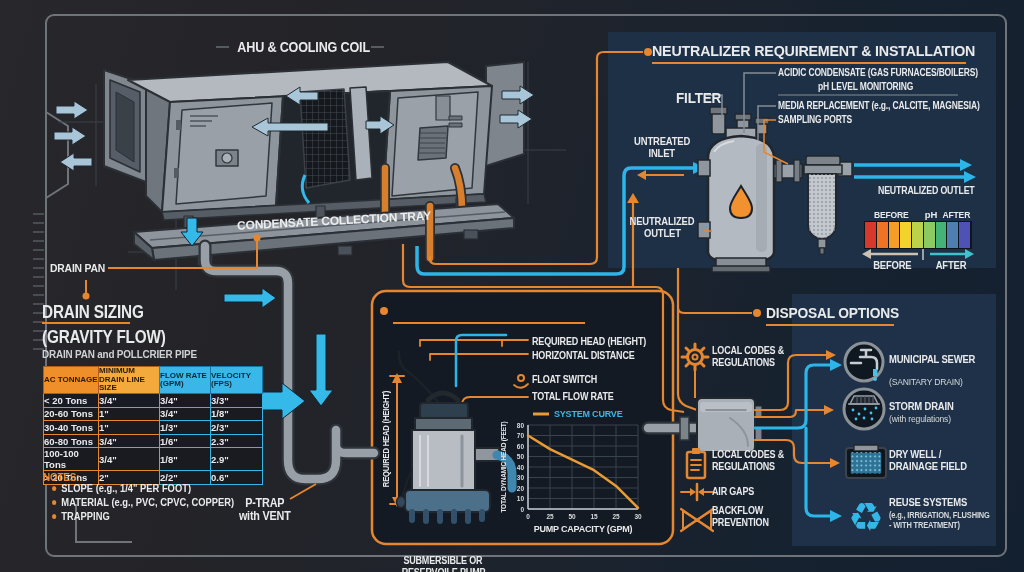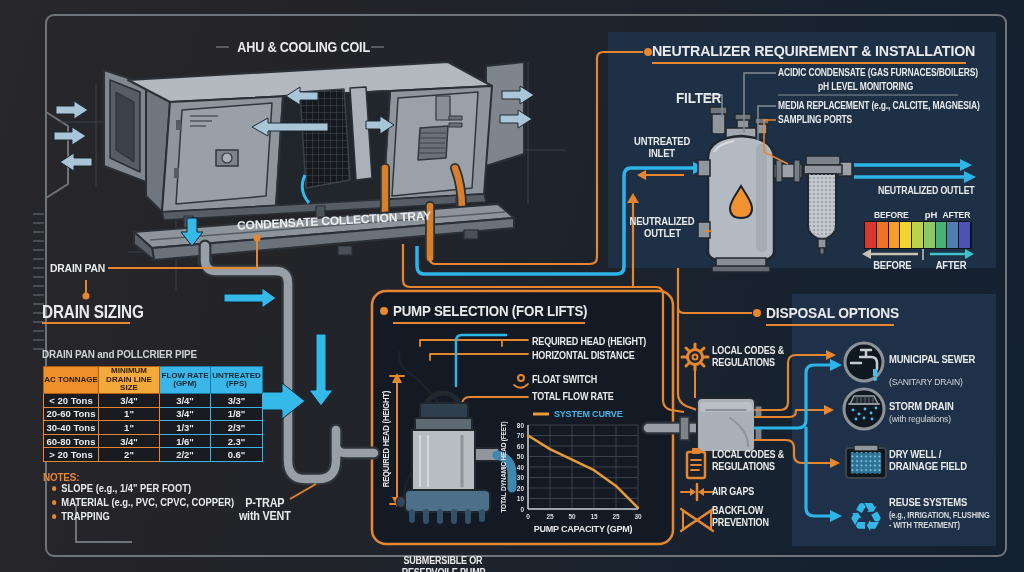--- a/index.html
+++ b/index.html
@@ -12,21 +12,21 @@
   .c{text-align:center;}
   .orange{color:#e6862e;}
   .gray{color:#cfd2d5;}
   .sx{display:inline-block;transform-origin:left center;}
   .sxc{display:inline-block;transform-origin:center center;}
   .w85{transform:scaleX(.85);} .w88{transform:scaleX(.88);} .w90{transform:scaleX(.9);} .w95{transform:scaleX(.95);}
   .ul{position:absolute;z-index:2;height:2px;background:#e6862e;}
   
   #drain-table{position:absolute;left:43px;top:366px;z-index:2;border-collapse:collapse;table-layout:fixed;
     background:#17181c;}
-  #drain-table th,#drain-table td{border:1px solid;padding:0;text-align:center;overflow:hidden;}
+  #drain-table th,#drain-table td{border:1px solid;padding:0;text-align:left;overflow:hidden;}
   #drain-table th{font-size:8px;line-height:8.5px;height:26px;font-weight:bold;}
   #drain-table td{font-size:9.5px;font-weight:bold;height:12.6px;color:#e9eaeb;background:#1a1b20;}
   .hc0{width:54px;background:#ef8f2a;color:#2a1a06;border-color:#b05f12 !important;}
   .hc1{width:60px;background:#f3a93c;color:#2a1a06;border-color:#b05f12 !important;}
   .hc2{width:50px;background:#3ab7e8;color:#0d2733;border-color:#1279a5 !important;}
   .hc3{width:51px;background:#3ab7e8;color:#0d2733;border-color:#1279a5 !important;}
   td.dc0,td.dc1{border-color:#e6862e !important;margin-left:24px;}
   td.dc2,td.dc3{border-color:#35b6e6 !important;}
   
   #notes-list{position:absolute;left:52px;top:481px;z-index:2;margin:0;padding:0;list-style:none;}
@@ -371,30 +371,32 @@
 
   <div class="lbl c" style="left:237px;top:214px;width:182px;font-size:12px;transform:rotate(-3deg);color:#eceded;">
     <span>CONDENSATE COLLECTION TRAY</span></div>
 
   <div class="lbl" style="left:50px;top:262px;font-size:11.5px;">
     <span class="sx w90">DRAIN PAN</span></div>
 
   <div class="lbl" style="left:42px;top:302px;font-size:18px;">
     <span class="sx w85">DRAIN SIZING</span></div>
   <div class="ul" style="left:42px;top:322px;width:88px;"></div>
+  <div class="lbl" style="left:42px;top:327px;font-size:18px;">
+    <span class="sx w85">(GRAVITY FLOW)</span></div>
   <div class="lbl gray" style="left:42px;top:348px;font-size:11px;">
     <span class="sx w90">DRAIN PAN and POLLCRIER PIPE</span></div>
 
   <table id="drain-table">
     <thead>
         <tr>
           <th class="hc0">AC TONNAGE</th>
           <th class="hc1">MINIMUM DRAIN LINE SIZE</th>
           <th class="hc2">FLOW RATE (GPM)</th>
-          <th class="hc3">UNTREATED (FPS)</th>
+          <th class="hc3">VELOCITY (FPS)</th>
         </tr>
       </thead>
     <tbody>
         <tr>
           <td class="dc0">&lt; 20 Tons</td>
           <td class="dc1">3/4"</td>
           <td class="dc2">3/4"</td>
           <td class="dc3">3/3"</td>
         </tr>
         <tr>
@@ -407,20 +409,26 @@
           <td class="dc0">30-40 Tons</td>
           <td class="dc1">1"</td>
           <td class="dc2">1/3"</td>
           <td class="dc3">2/3"</td>
         </tr>
         <tr>
           <td class="dc0">60-80 Tons</td>
           <td class="dc1">3/4"</td>
           <td class="dc2">1/6"</td>
           <td class="dc3">2.3"</td>
+        </tr>
+        <tr>
+          <td class="dc0">100-100 Tons</td>
+          <td class="dc1">3/4"</td>
+          <td class="dc2">1/8"</td>
+          <td class="dc3">2.9"</td>
         </tr>
         <tr>
           <td class="dc0">&gt; 20 Tons</td>
           <td class="dc1">2"</td>
           <td class="dc2">2/2"</td>
           <td class="dc3">0.6"</td>
         </tr>
       </tbody>
   </table>
 
@@ -432,22 +440,20 @@
       <li>TRAPPING</li>
     </ul>
 
   <div class="lbl c" style="left:235px;top:497px;width:60px;font-size:12px;line-height:13px;">
     <span class="sxc w90">P-TRAP</span><br>
     <span class="sxc w90">with VENT</span></div>
 
   <div class="lbl c" style="left:326px;top:434px;width:120px;font-size:8.5px;transform:rotate(-90deg) scaleX(.9);">
     <span>REQUIRED HEAD (HEIGHT)</span></div>
 
-  <div class="lbl" style="left:393px;top:303px;font-size:14px;">
-    <span class="sx w95">PUMP SELECTION (FOR LIFTS)</span></div>
   <div class="ul" style="left:393px;top:322px;width:192px;"></div>
   <div class="lbl" style="left:532px;top:336px;font-size:10px;">
     <span class="sx w90">REQUIRED HEAD (HEIGHT)</span></div>
   <div class="lbl" style="left:532px;top:350px;font-size:10px;">
     <span class="sx w90">HORIZONTAL DISTANCE</span></div>
   <div class="lbl" style="left:532px;top:374px;font-size:10px;">
     <span class="sx w90">FLOAT SWITCH</span></div>
   <div class="lbl" style="left:532px;top:391px;font-size:10px;">
     <span class="sx w90">TOTAL FLOW RATE</span></div>
   <div class="lbl c" style="left:395px;top:513px;width:96px;font-size:10px;line-height:11.5px;margin-top:42px;">

